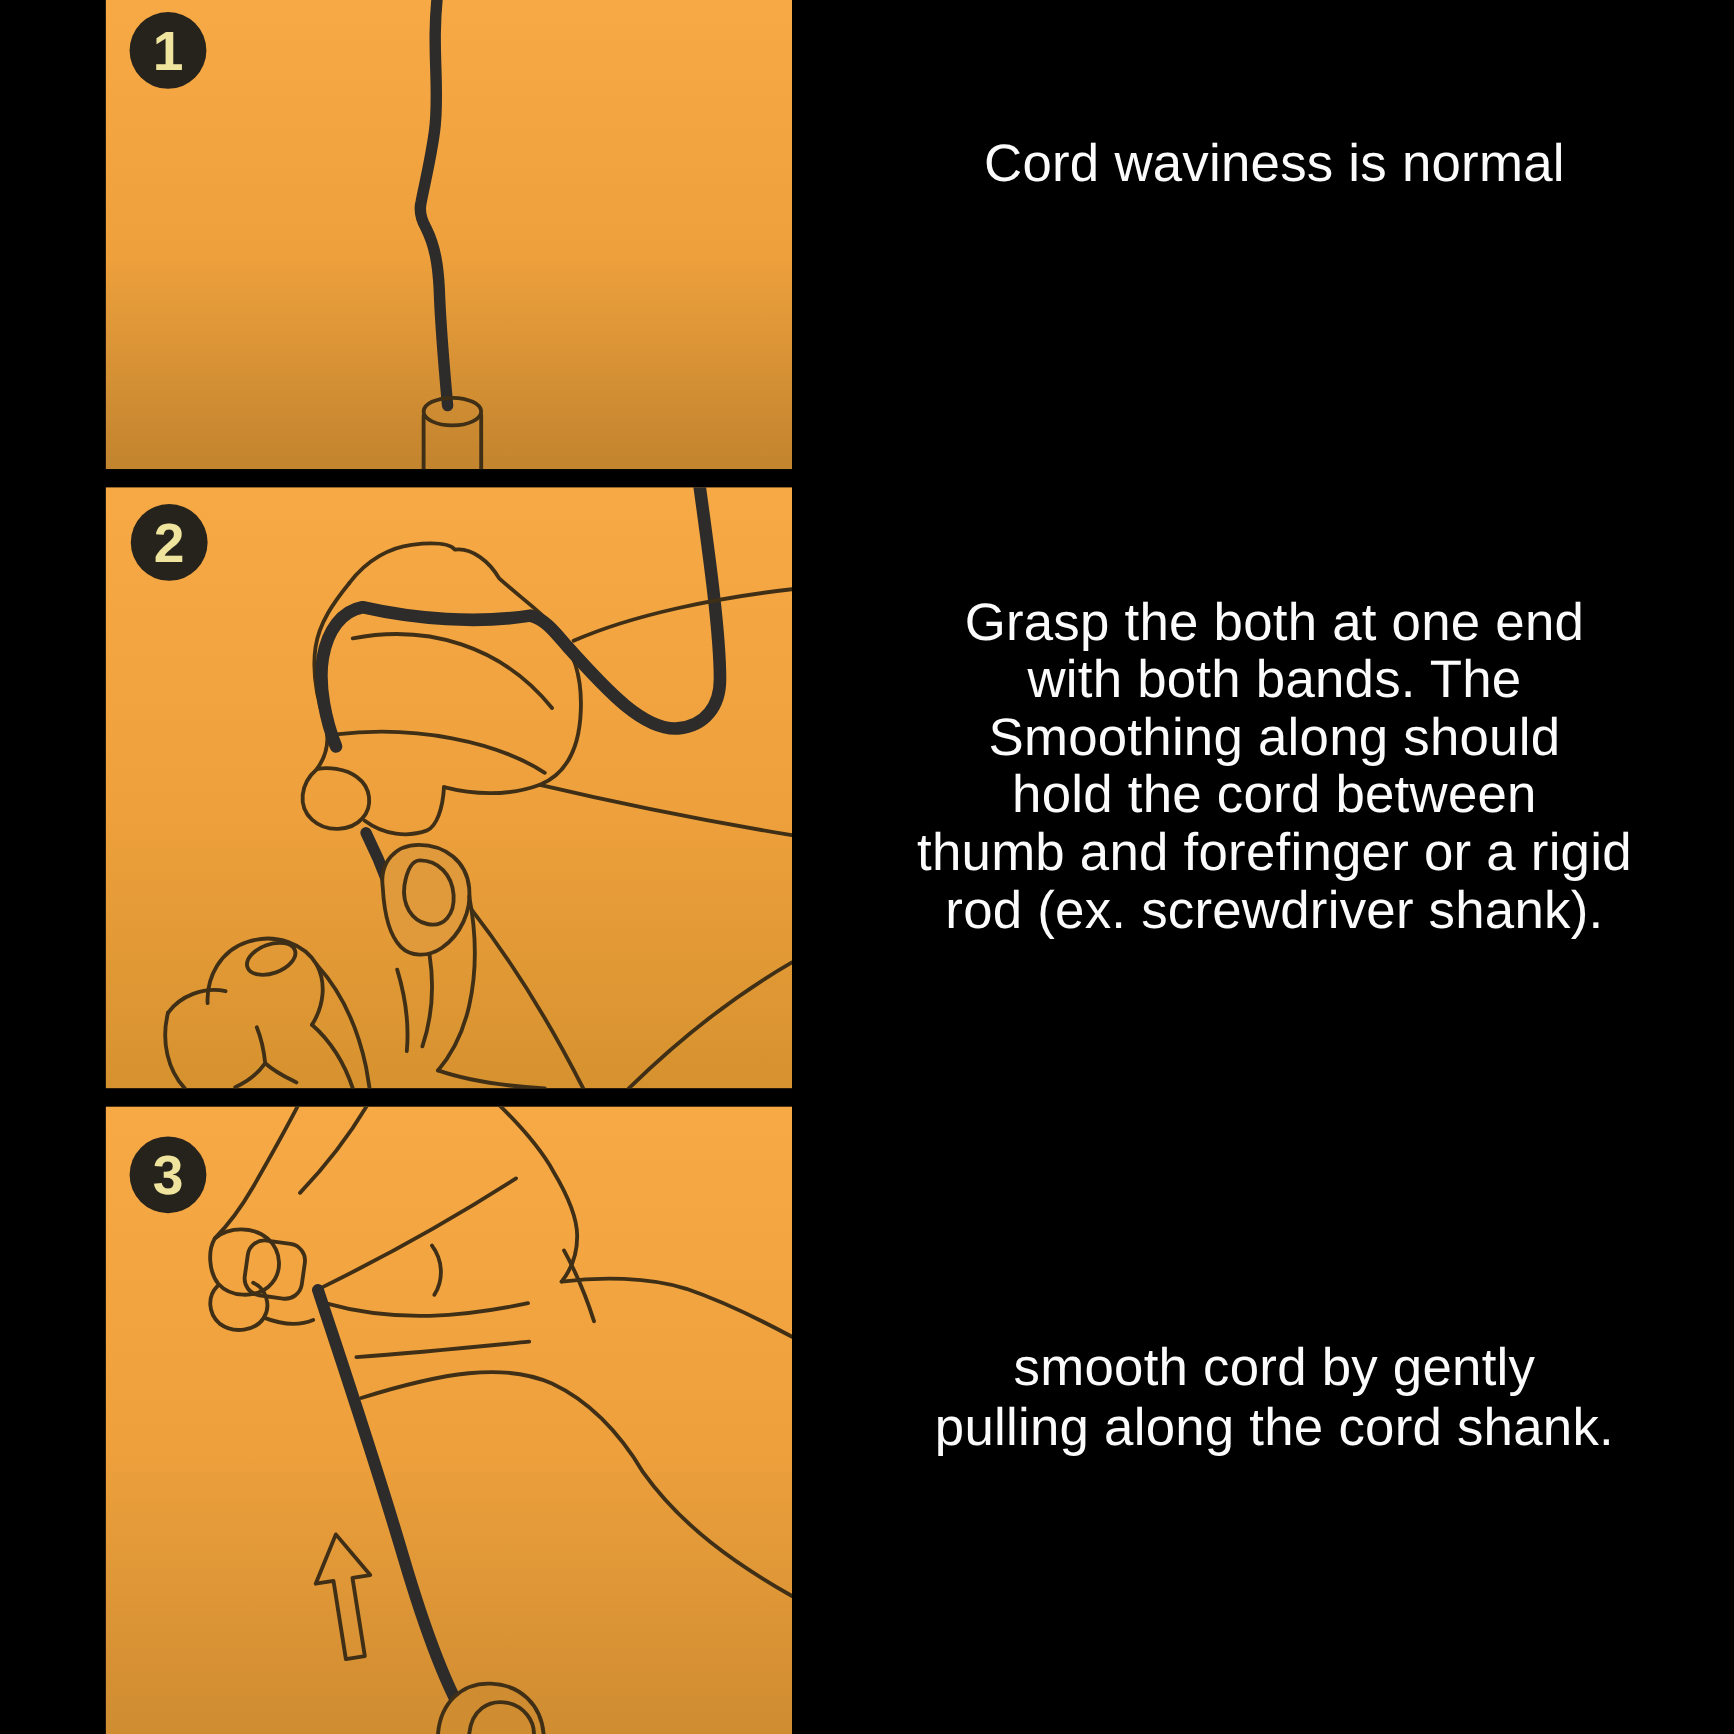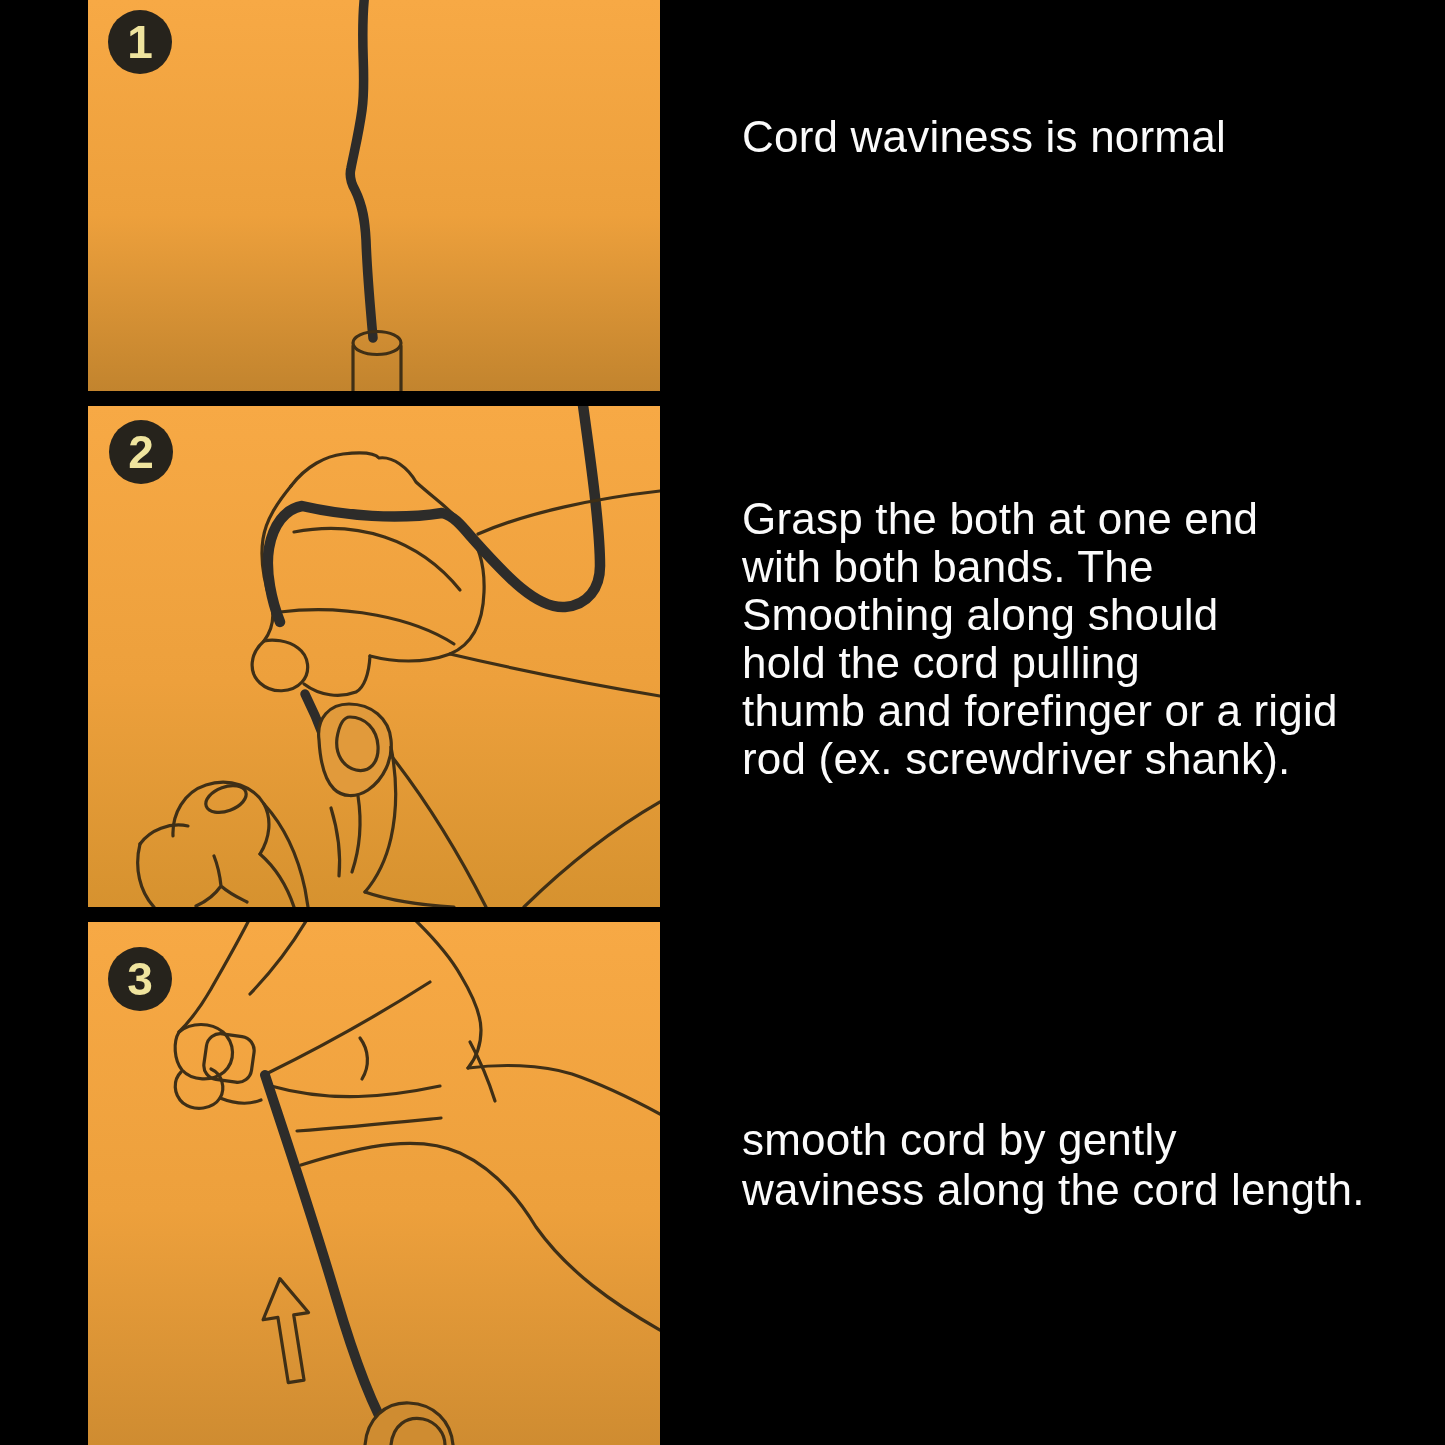--- a/index.html
+++ b/index.html
@@ -6,21 +6,21 @@
   .canvas{
     position:relative;width:1445px;height:1445px;background:#000;
     overflow:hidden;font-family:"Liberation Sans", sans-serif;
   }
   .panel{position:absolute;left:88px;width:572px;}
   .panel svg{display:block;width:100%;height:100%;}
   #panel1{top:0;height:391px;}
   #panel2{top:406px;height:501px;}
   #panel3{top:922px;height:523px;}
   .caption{
-    position:absolute;left:742px;width:640px;
+    position:absolute;left:742px;width:640px;text-align:center;
     color:#FBFBFB;font-size:44px;font-weight:400;letter-spacing:0.2px;
   }
   #cap1{top:103px;line-height:68px;}
   #cap2{top:495px;line-height:48px;}
   #cap3{top:1115px;line-height:50px;}
   .line-art{stroke:#3F2F16;stroke-width:3.2;fill:none;stroke-linecap:round;stroke-linejoin:round;}
   .cord{stroke:#2D2C2A;fill:none;stroke-linecap:round;stroke-linejoin:round;}
   .badge-num{
     font-family:"Liberation Sans", sans-serif;font-size:46px;font-weight:bold;
     fill:#EFE49E;text-anchor:middle;
@@ -157,23 +157,23 @@
   </section>
 
   <div class="caption" id="cap1">
     <div class="cap-line">Cord waviness is normal</div>
   </div>
 
   <div class="caption" id="cap2">
     <div class="cap-line">Grasp the both at one end</div>
     <div class="cap-line">with both bands. The</div>
     <div class="cap-line">Smoothing along should</div>
-    <div class="cap-line">hold the cord pulling</div>
+    <div class="cap-line">hold the cord between</div>
     <div class="cap-line">thumb and forefinger or a rigid</div>
     <div class="cap-line">rod (ex. screwdriver shank).</div>
   </div>
 
   <div class="caption" id="cap3">
     <div class="cap-line">smooth cord by gently</div>
-    <div class="cap-line">waviness along the cord length.</div>
+    <div class="cap-line">pulling along the cord shank.</div>
   </div>
 
 </div>
 
 </body></html>

